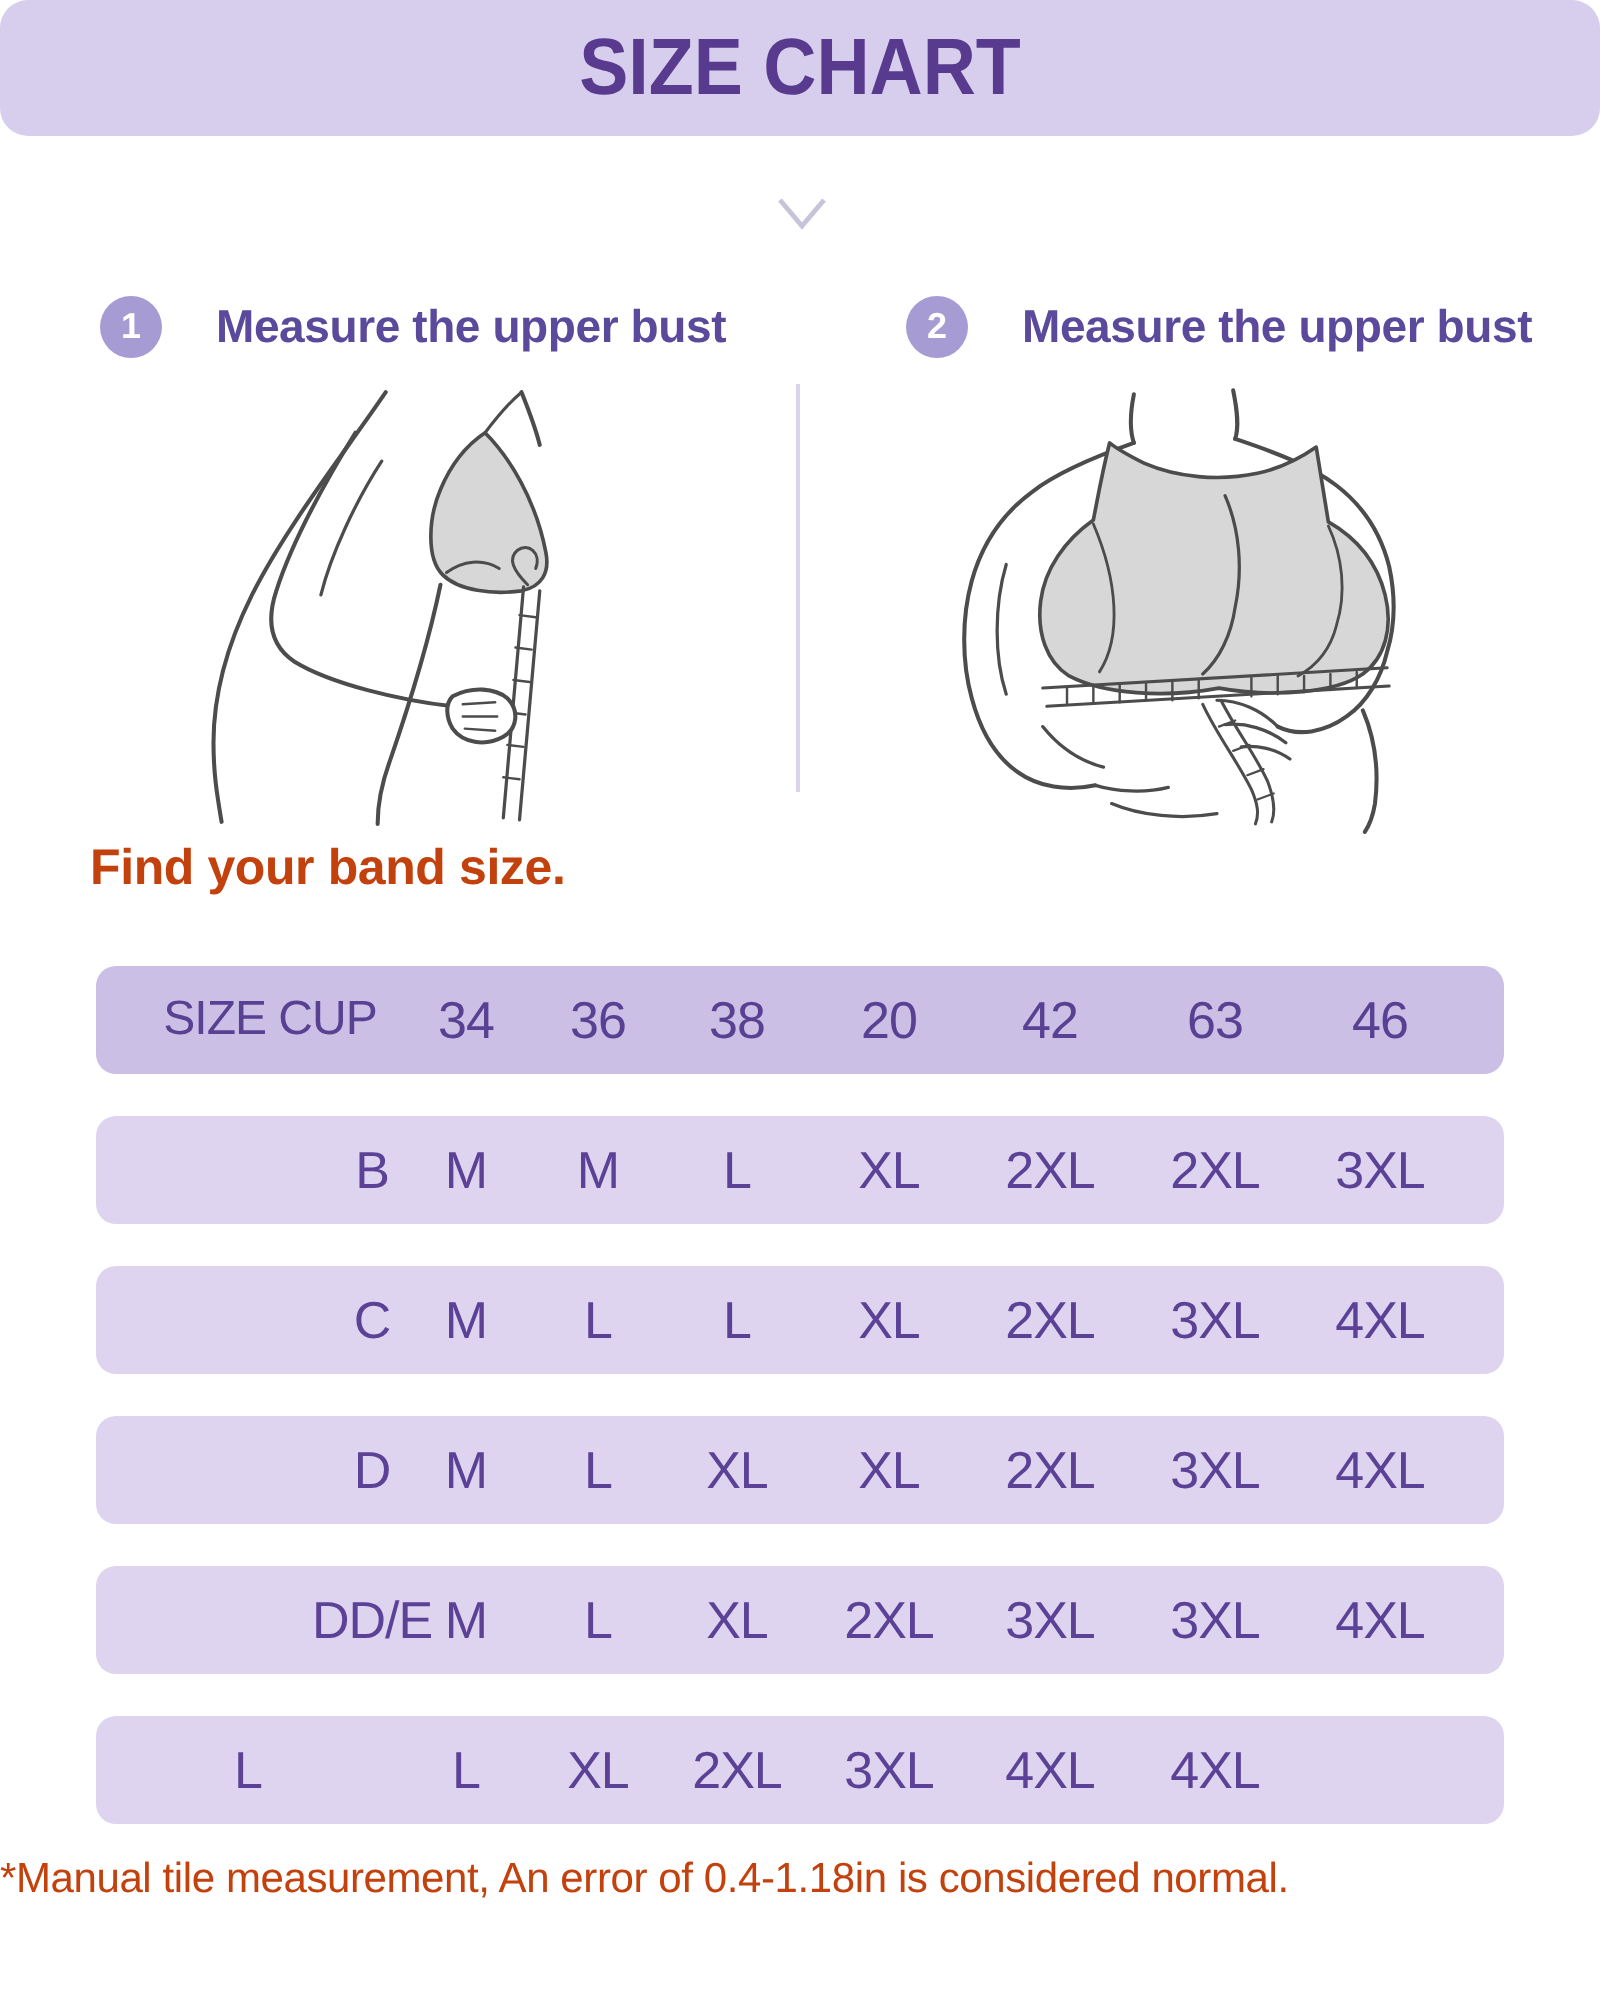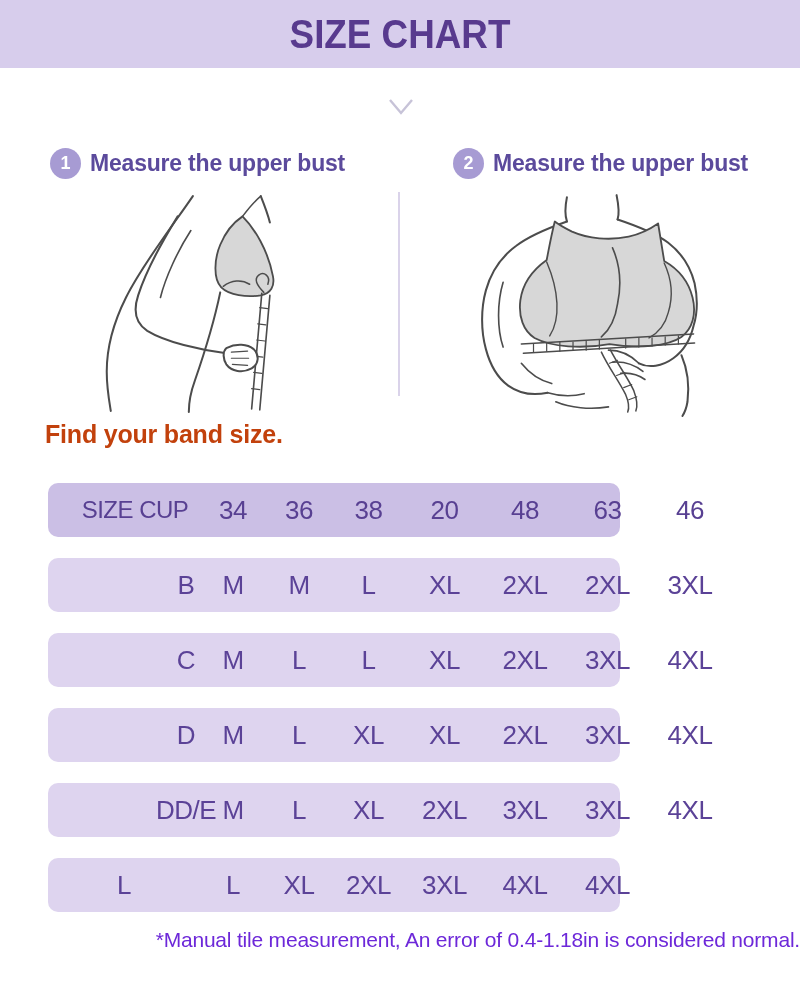--- a/index.html
+++ b/index.html
@@ -3,65 +3,65 @@
 <meta charset="utf-8">
 <style>
   html,body { margin:0; padding:0; background:#ffffff; }
   .page {
     position:relative; width:800px; height:1000px; background:#ffffff;
     font-family:"Liberation Sans", sans-serif; overflow:hidden;
   }
   
   .banner {
     position:absolute; left:0; top:0; width:800px; height:68px;
-    background:#d7cdec; display:flex; align-items:center; justify-content:center;
+    background:#d7cdec; display:flex; align-items:center; justify-content:center;border-radius:14px;
   }
   .banner h1 {
     margin:0; font-size:40px; font-weight:bold; color:#583a8e;
     letter-spacing:0px; transform:scaleX(0.92); transform-origin:center;
   }
   .chevron { position:absolute; left:388px; top:98px; }
   
   .step { position:absolute; top:148px; display:flex; align-items:center; }
   .step.s1 { left:50px; }
   .step.s2 { left:453px; }
   .step-badge {
     width:31px; height:31px; border-radius:50%; background:#a79bd3;
     color:#ffffff; font-size:18px; font-weight:bold;
     display:flex; align-items:center; justify-content:center; flex:0 0 auto;
   }
-  .step-label { margin-left:9px; font-size:23px; font-weight:600; color:#5b4a9c; letter-spacing:-0.2px; }
+  .step-label { margin-left:27px; font-size:23px; font-weight:600; color:#5b4a9c; letter-spacing:-0.2px; }
   
   .illu { position:absolute; }
   .illu.i1 { left:88px;  top:188px; }
   .illu.i2 { left:458px; top:185px; }
   .illu path { fill:none; stroke:#4c4c4c; stroke-width:2; stroke-linecap:round; stroke-linejoin:round; }
   .divider { position:absolute; left:398px; top:192px; width:2px; height:204px; background:#dad3ea; }
   
   .band-heading {
     position:absolute; left:45px; top:420px; font-size:25px; font-weight:bold;
     color:#c2410c; letter-spacing:-0.2px;
   }
   
   .size-table { position:absolute; left:48px; top:483px; width:704px; }
   .trow {
     display:grid; grid-template-columns:152px 66px 66px 73px 79px 82px 83px 82px;
-    padding-right:21px; box-sizing:border-box; width:572px;
+    padding-right:21px; box-sizing:border-box; width:704px;
     height:54px; align-items:center; border-radius:10px; margin-bottom:21px;
   }
   .thead { background:#cbbfe5; }
   .tdata { background:#ded4ef; }
   .tcell { text-align:center; font-size:26px; color:#5b4297; letter-spacing:-0.5px; white-space:nowrap; }
   .thead .tcell { color:#584092; }
   .thead .tlabel { font-size:24px; transform:translateX(11px); }
   .tdata .tlabel { transform:translateX(62px); }
   
   .footnote {
-    position:absolute; left:0; top:928px; width:800px; text-align:right;
-    font-size:21px; color:#6d28d9; letter-spacing:-0.2px;
+    position:absolute; left:0; top:928px; width:800px; text-align:left;
+    font-size:21px; color:#c2410c; letter-spacing:-0.2px;
   }
 </style>
 </head>
 <body>
 
 <div class="page">
 
   <div class="banner">
     <h1>SIZE CHART</h1>
   </div>
@@ -130,21 +130,21 @@
   <div class="band-heading">Find your band size.</div>
 
   <div class="size-table">
 
     <div class="trow thead">
       <span class="tcell tlabel">SIZE CUP</span>
       <span class="tcell">34</span>
       <span class="tcell">36</span>
       <span class="tcell">38</span>
       <span class="tcell">20</span>
-      <span class="tcell">48</span>
+      <span class="tcell">42</span>
       <span class="tcell">63</span>
       <span class="tcell">46</span>
     </div>
 
     <div class="trow tdata">
       <span class="tcell tlabel">B</span>
       <span class="tcell">M</span>
       <span class="tcell">M</span>
       <span class="tcell">L</span>
       <span class="tcell">XL</span>

